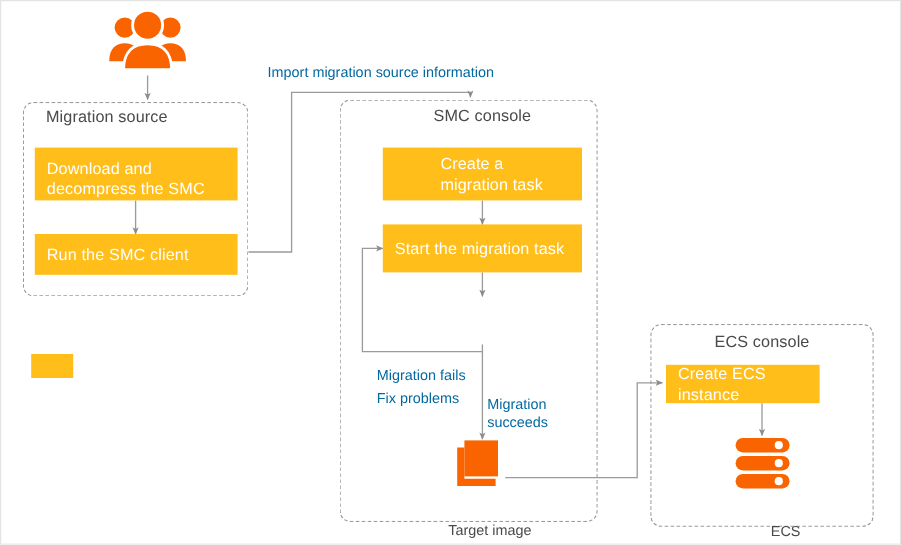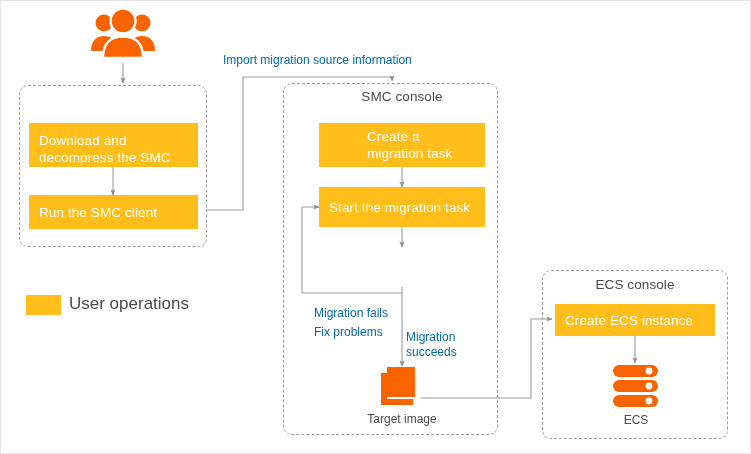--- a/index.html
+++ b/index.html
@@ -70,22 +70,23 @@
   }
   .edge-label.center {
     text-align: left;
     white-space: normal;
   }
   
   .icon-caption {
     position: absolute;
     font-size: 12px;
     color: #4a4a4a;
-    text-align: center;
-    white-space: nowrap;
+    text-align: right;
+    white-space: nowrap;
+    margin-top: 23px;
   }
   
   .legend-swatch {
     position: absolute;
     left: 25px;
     top: 294px;
     width: 35px;
     height: 20px;
     background: #FFBE1A;
   }
@@ -142,20 +143,21 @@
 
       <circle cx="53" cy="16" r="8.5" fill="#FA6400"></circle>
       <path d="M40,44 C40,33 46,29 53,29 C60,29 66,33 66,44 Z" fill="#FA6400"></path>
 
       <circle cx="34" cy="14" r="12.5" fill="#FA6400" stroke="#ffffff" stroke-width="2.4"></circle>
       <path d="M14,51 C14,35 23,29.5 34,29.5 C45,29.5 54,35 54,51 Z" fill="#FA6400" stroke="#ffffff" stroke-width="2.4"></path>
     </svg>
   </div>
 
   <div class="group-box" style="left:18px; top:84px; width:188px; height:162px;"></div>
+  <div class="group-title" style="left: 88px; top: 89px; transform: translateX(-50%);">Migration source</div>
 
   <div class="proc-box two-line" style="left:28px; top:122px; width:169px; height:44px;">Download and decompress the SMC client</div>
 
   <div class="proc-box" style="left:28px; top:194px; width:169px; height:34px;">Run the SMC client</div>
 
   <div class="edge-label" style="left:222px; top:52px;">Import migration source information</div>
 
   <div class="group-box" style="left:282px; top:82px; width:215px; height:352px;"></div>
   <div class="group-title" style="left: 401px; top: 88px; transform: translateX(-50%);">SMC console</div>
 
@@ -175,30 +177,29 @@
       <path d="M2,8 L2,40 L34,40 L34,34 L8,34 L8,8 Z" fill="#FA6400"></path>
 
       <rect x="8" y="2" width="28" height="30" fill="#FA6400"></rect>
     </svg>
   </div>
   <div class="icon-caption" style="left: 360px; top: 411px; width: 82px; transform: translateX(0px);">Target image</div>
 
   <div class="group-box" style="left:541px; top:269px; width:186px; height:169px;"></div>
   <div class="group-title" style="left: 634px; top: 276px; transform: translateX(-50%);">ECS console</div>
 
-  <div class="proc-box" style="left:554px; top:303px; width:160px; height:32px;">Create ECS instance</div>
+  <div class="proc-box" style="left:554px; top:303px; width:128px; height:32px;">Create ECS instance</div>
 
   <div class="icon-wrap" style="left:611px; top:363px; width:47px; height:46px;">
     <svg width="47" height="46" viewBox="0 0 47 46" xmlns="http://www.w3.org/2000/svg">
       <rect x="1" y="1" width="45" height="12" rx="6" fill="#FA6400"></rect>
       <circle cx="37" cy="7" r="3.4" fill="#ffffff"></circle>
       <rect x="1" y="16" width="45" height="12" rx="6" fill="#FA6400"></rect>
       <circle cx="37" cy="22" r="3.4" fill="#ffffff"></circle>
       <rect x="1" y="31" width="45" height="12" rx="6" fill="#FA6400"></rect>
       <circle cx="37" cy="37" r="3.4" fill="#ffffff"></circle>
     </svg>
   </div>
   <div class="icon-caption" style="left: 604px; top: 412px; width: 62px; transform: translateX(0px);">ECS</div>
 
   <div class="legend-swatch"></div>
-  <div class="legend-label">User operations</div>
 
 </div>
 
 </body></html>

